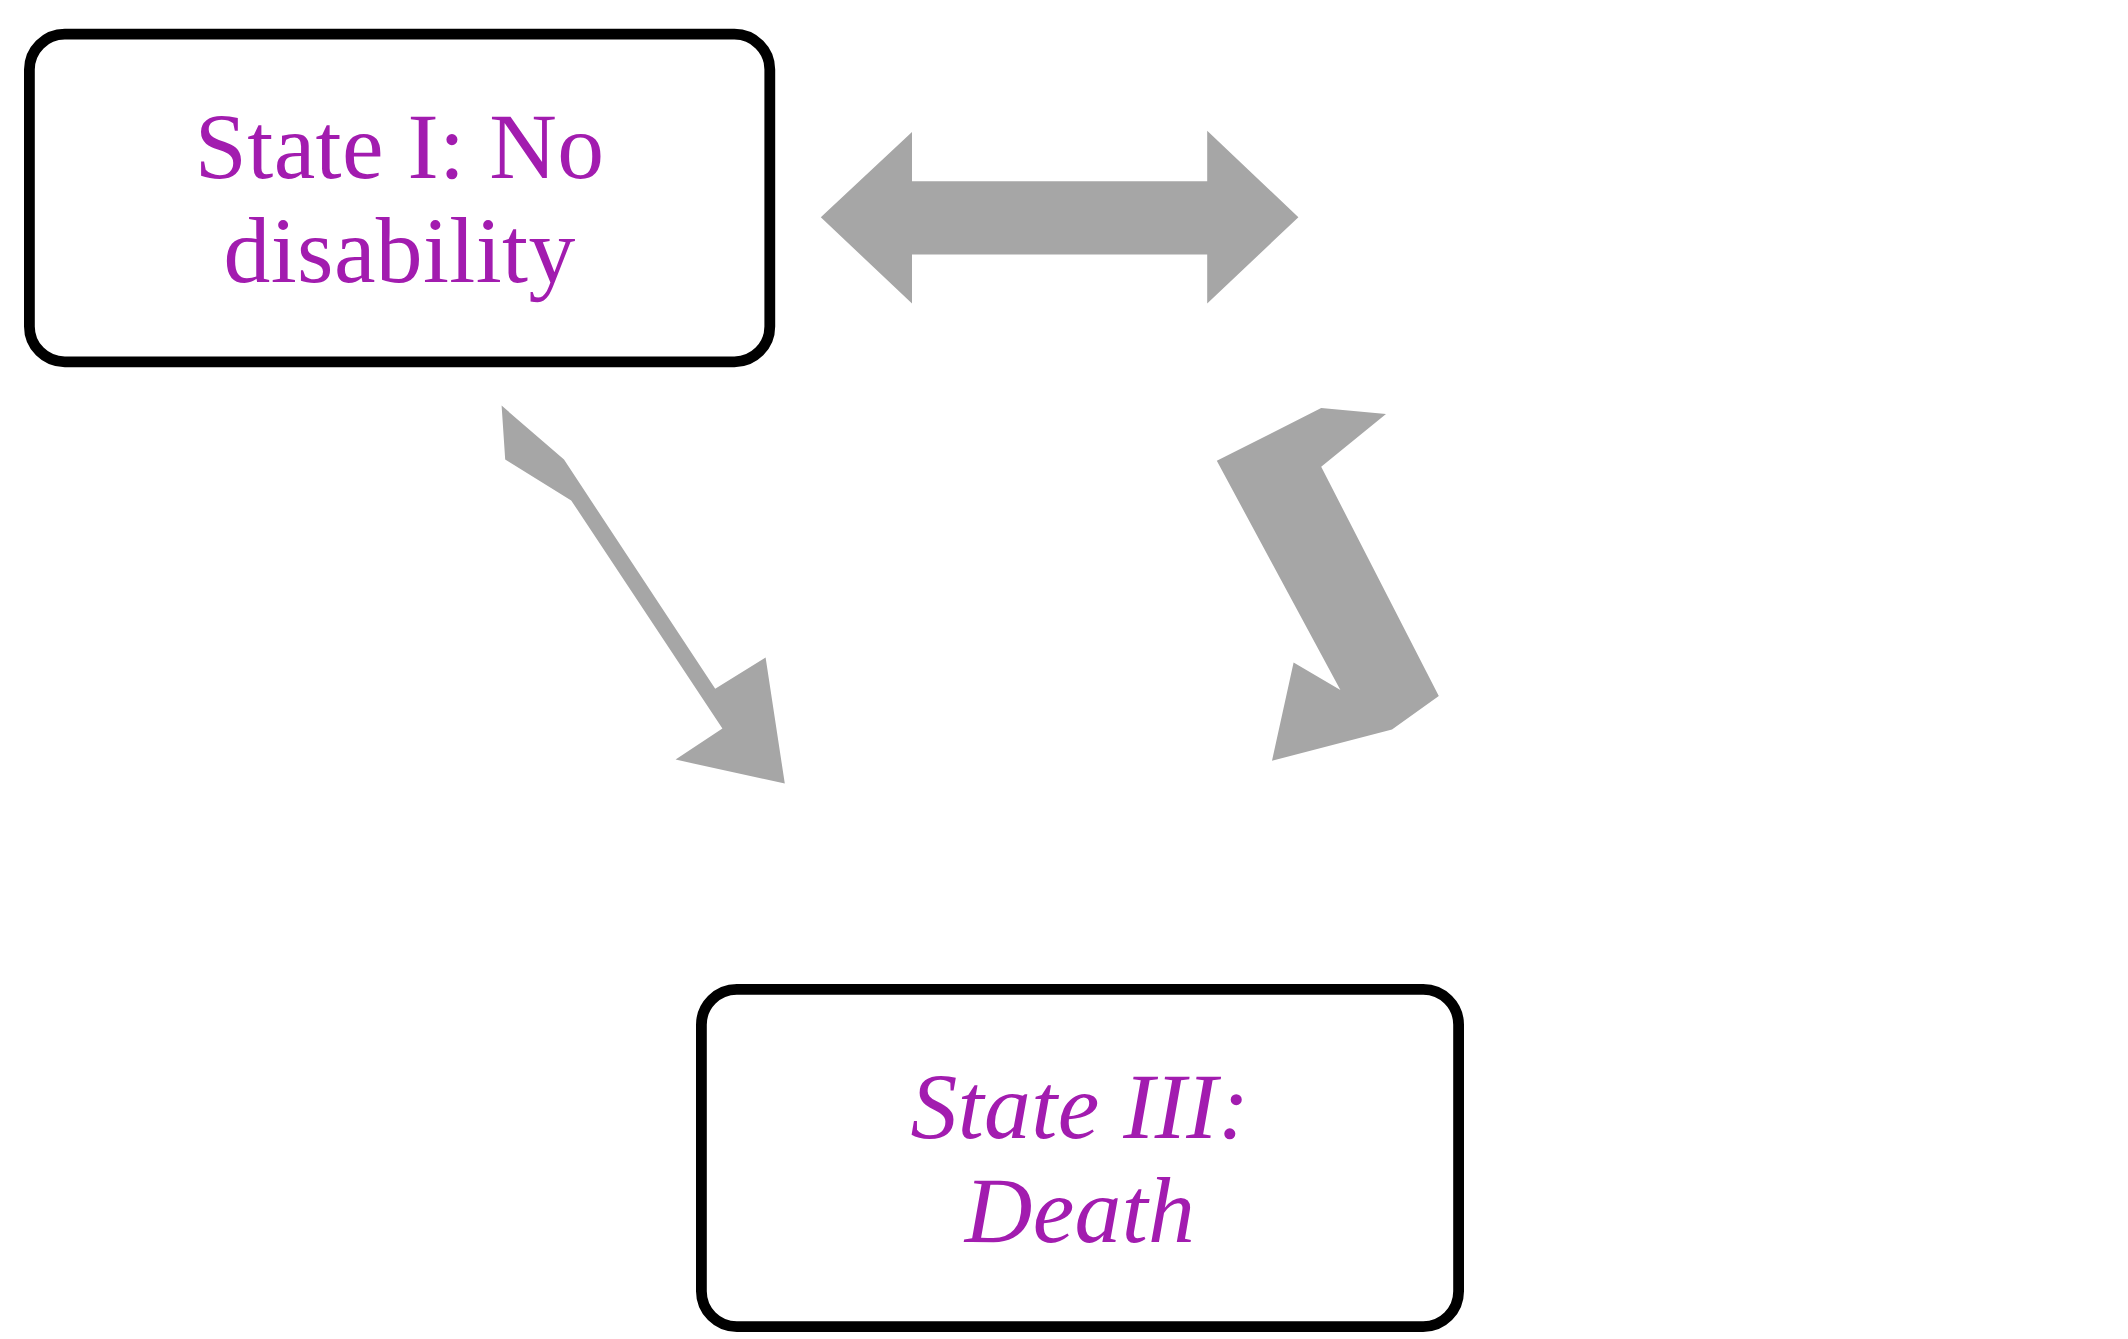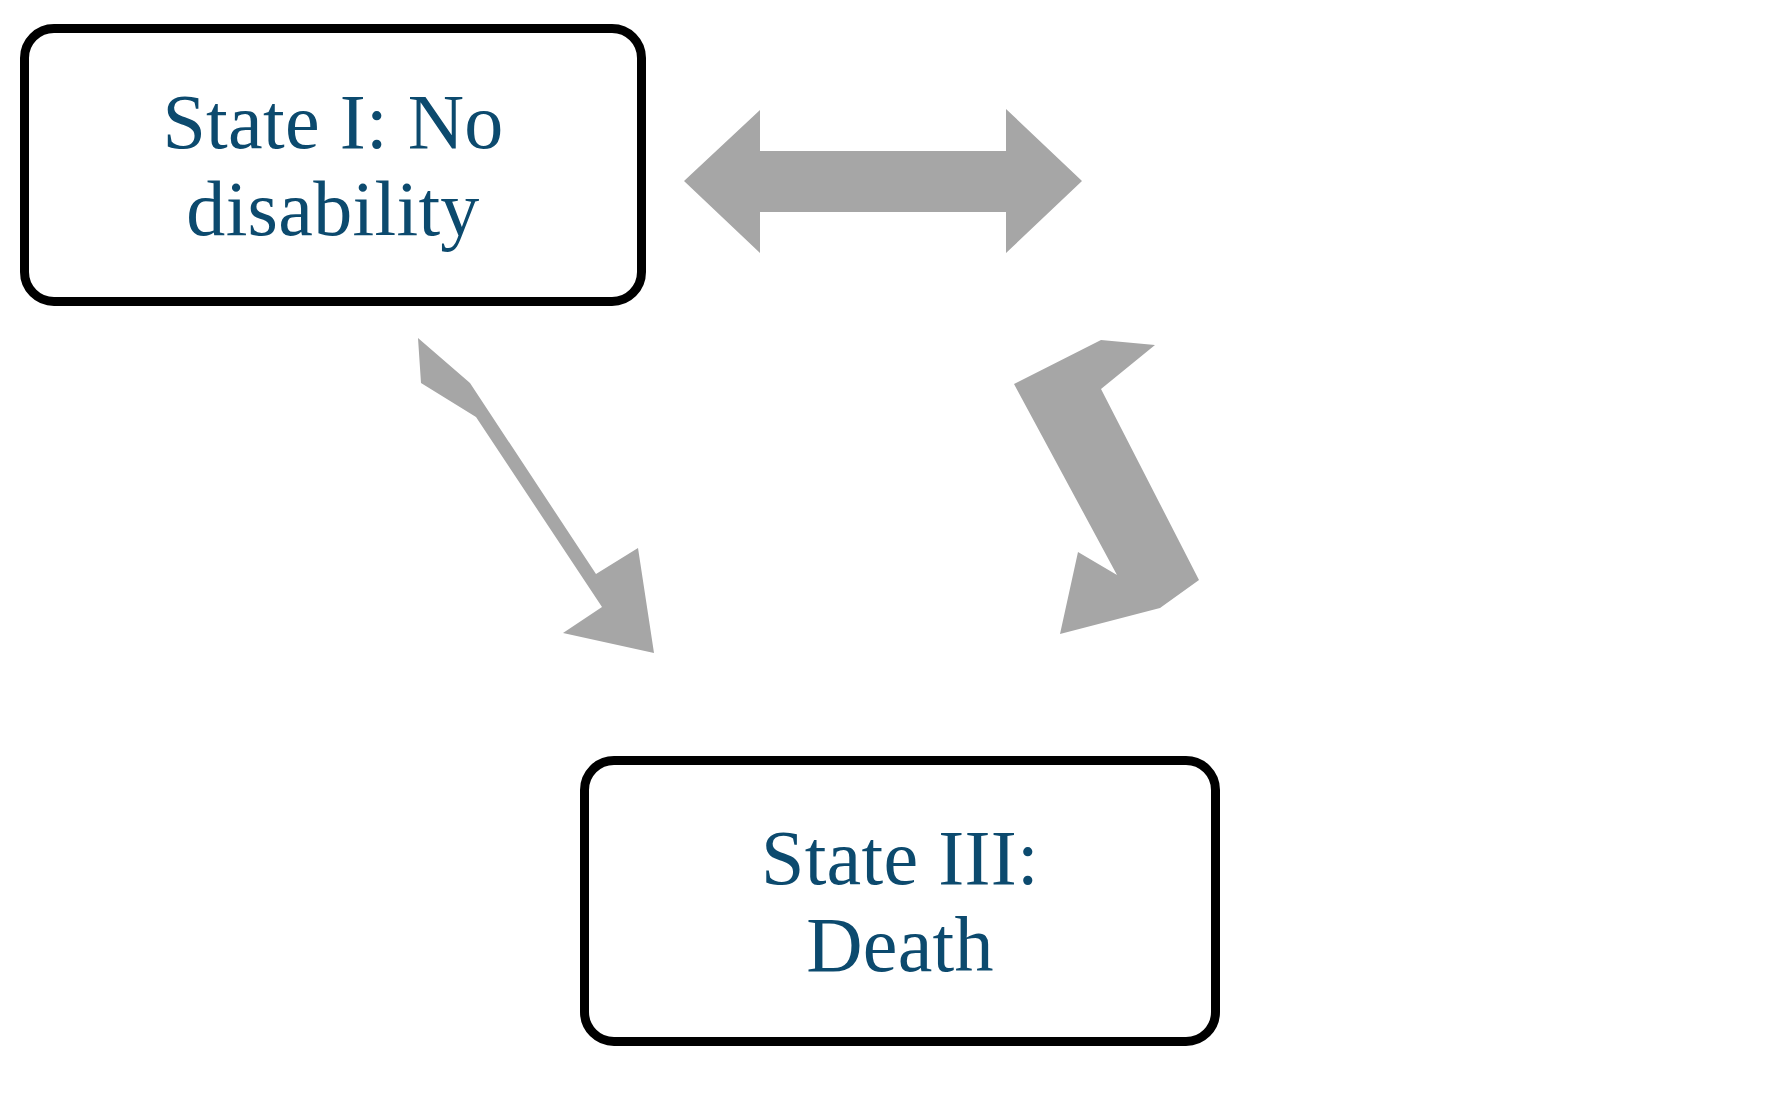--- a/index.html
+++ b/index.html
@@ -32,21 +32,21 @@
     display: flex;
     align-items: center;
     justify-content: center;
     text-align: center;
     z-index: 3;
   }
   .state-label {
     font-family: "Liberation Serif", "DejaVu Serif", serif;
     font-size: 78px;
     line-height: 1.12;
-    color: #0c4a6e;
+    color: #a21caf;
     font-weight: 400;
     letter-spacing: 0.3px;
     padding: 0 18px;
     white-space: pre-line;
   }
 
   
   #box-state-1 {
     left: 20px;
     top: 24px;
@@ -54,23 +54,24 @@
     height: 282px;
   }
   #box-state-2 {
     left: 1164px;
     top: 12px;
     width: 590px;
     height: 282px;
   }
   #box-state-3 {
     left: 580px;
-    top: 756px;
+    top: 820px;
     width: 640px;
     height: 290px;
+    font-style: italic;
   }
 </style>
 </head>
 <body>
 
 <div id="canvas" style="background: rgb(255, 255, 255);">
 
   <svg id="arrow-layer" viewBox="0 0 1773 1116">
 
     <polygon fill="#A6A6A6" points="684,181 760,110 760,151 1006,151 1006,109 1082,181 1006,253 1006,212 760,212 760,253"></polygon>

